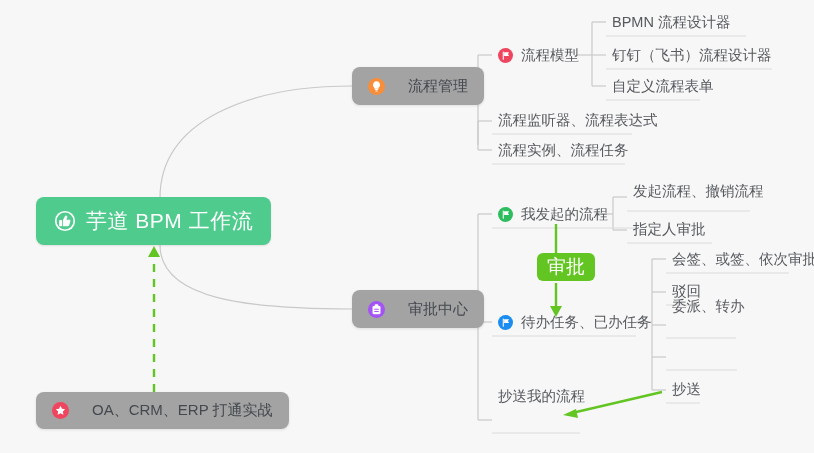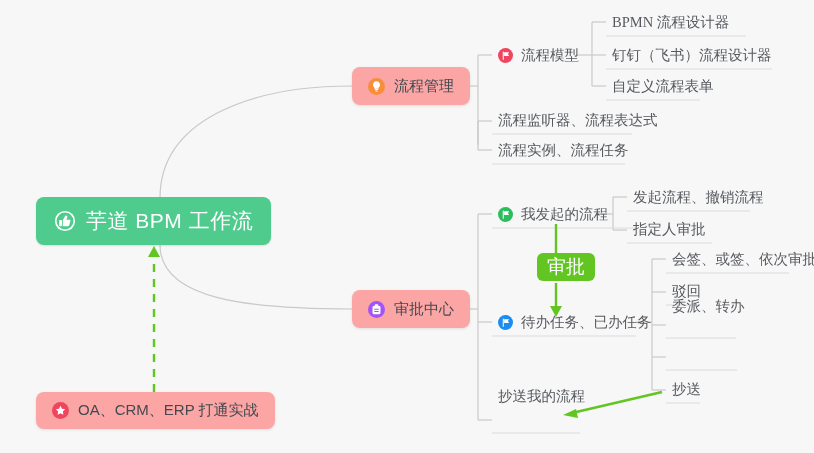--- a/index.html
+++ b/index.html
@@ -16,32 +16,33 @@
   .node{position:absolute;box-sizing:border-box;white-space:nowrap;display:flex;align-items:center;}
 
   .root{
     background:#4ecb8d;border-radius:8px;color:#fff;
     padding:0 18px;height:48px;font-size:21px;letter-spacing:.5px;
     box-shadow:0 1px 2px rgba(0,0,0,.10);
   }
   .root .label{margin-left:10px;}
 
   .branch{
-    background:#fca5a5;border-radius:8px;height:38px;padding:0 16px;
+    background:#a3a3a3;border-radius:8px;height:38px;padding:0 16px;
     font-size:15px;color:#44494f;
     box-shadow:0 1px 3px rgba(0,0,0,.10);
+    gap:14px;
   }
   .branch .label{margin-left:9px;}
 
   .leaf{
     font-size:14.5px;color:#56595e;height:28px;
     padding:0 6px;background:transparent;
   }
   .leaf .label{margin-left:8px;}
-  .leaf.noicon .label{margin-left:0;font-family:Liberation Serif, serif;}
+  .leaf.noicon .label{margin-left:0;}
 
   .tag{
     background:#62c522;border-radius:6px;color:#fff;font-size:19px;
     height:28px;padding:0 10px;justify-content:center;
   }
 
   
   .ic{flex:0 0 auto;display:inline-flex;align-items:center;justify-content:center;border-radius:50%;}
   .ic svg{display:block;}
   .ic-lg{width:22px;height:22px;}
@@ -198,21 +199,21 @@
     <span class="ic ic-sm">
       <svg viewBox="0 0 24 24" width="15" height="15">
         <circle cx="12" cy="12" r="12" fill="#2dbd5e"></circle>
         <rect x="7.6" y="5.6" width="1.7" height="13" rx="0.8" fill="#ffffff"></rect>
         <path d="M9.8 6.6 H16.8 a0.6 0.6 0 0 1 0.5 0.95 l-1.5 2.1 1.5 2.1 a0.6 0.6 0 0 1-0.5 0.95 H9.8 z" fill="#ffffff"></path>
       </svg>
     </span>
     <span class="label">我发起的流程</span>
   </div>
 
-  <div class="node leaf noicon" style="left:627px;top:183px;">
+  <div class="node leaf noicon" style="left:627px;top:177px;">
     <span class="label">发起流程、撤销流程</span>
   </div>
   <div class="node leaf noicon" style="left:627px;top:215px;">
     <span class="label">指定人审批</span>
   </div>
 
   <div class="node tag" style="left:537px;top:253px;">
     <span class="label">审批</span>
   </div>
 

